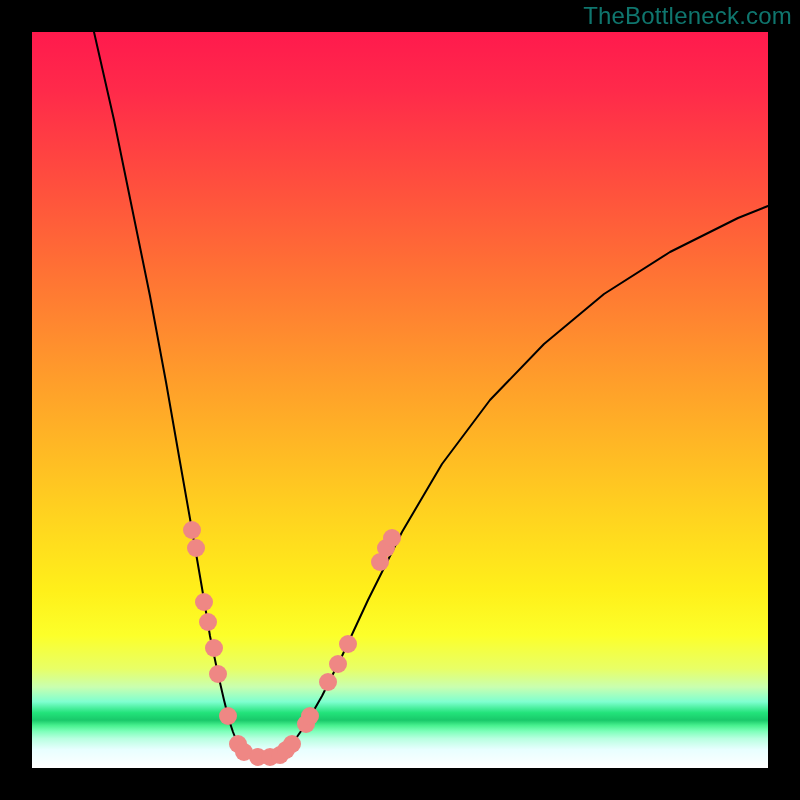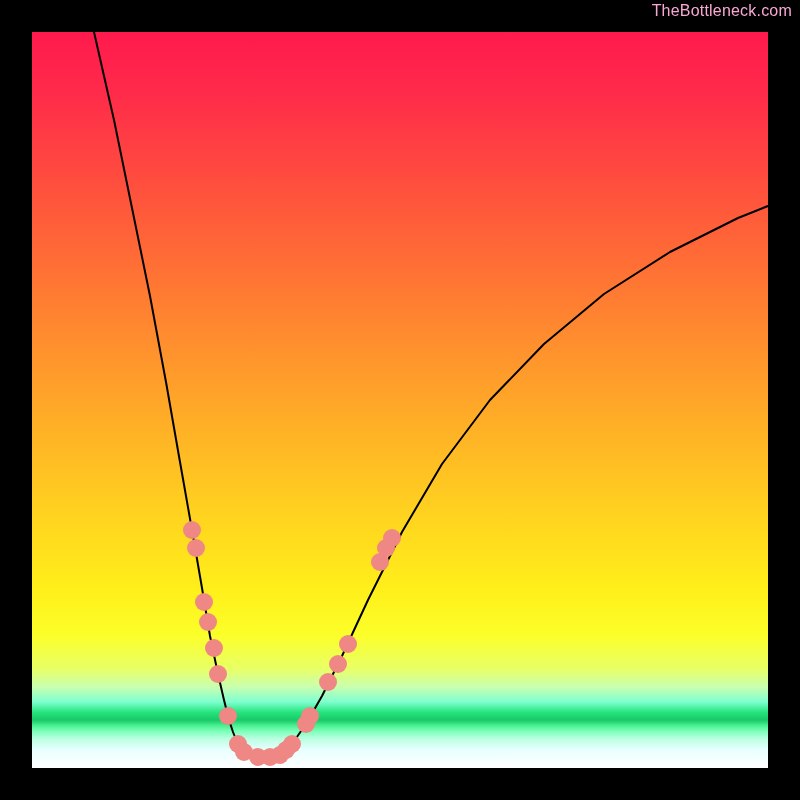--- a/index.html
+++ b/index.html
@@ -44,23 +44,23 @@
       #7dffba 95%,
       #b8ffe0 96%,
       #e8ffff 97.5%,
       #ffffff 100%
     );
   }
   .watermark {
     position: absolute;
     top: 2px;
     right: 8px;
-    font-size: 16px;
+    font-size: 24px;
     font-weight: 500;
-    color: #f9a8d4;
+    color: #0f766e;
     letter-spacing: 0.2px;
     user-select: none;
   }
   svg.curves {
     position: absolute;
     left: 0;
     top: 0;
     width: 736px;
     height: 736px;
     overflow: visible;

